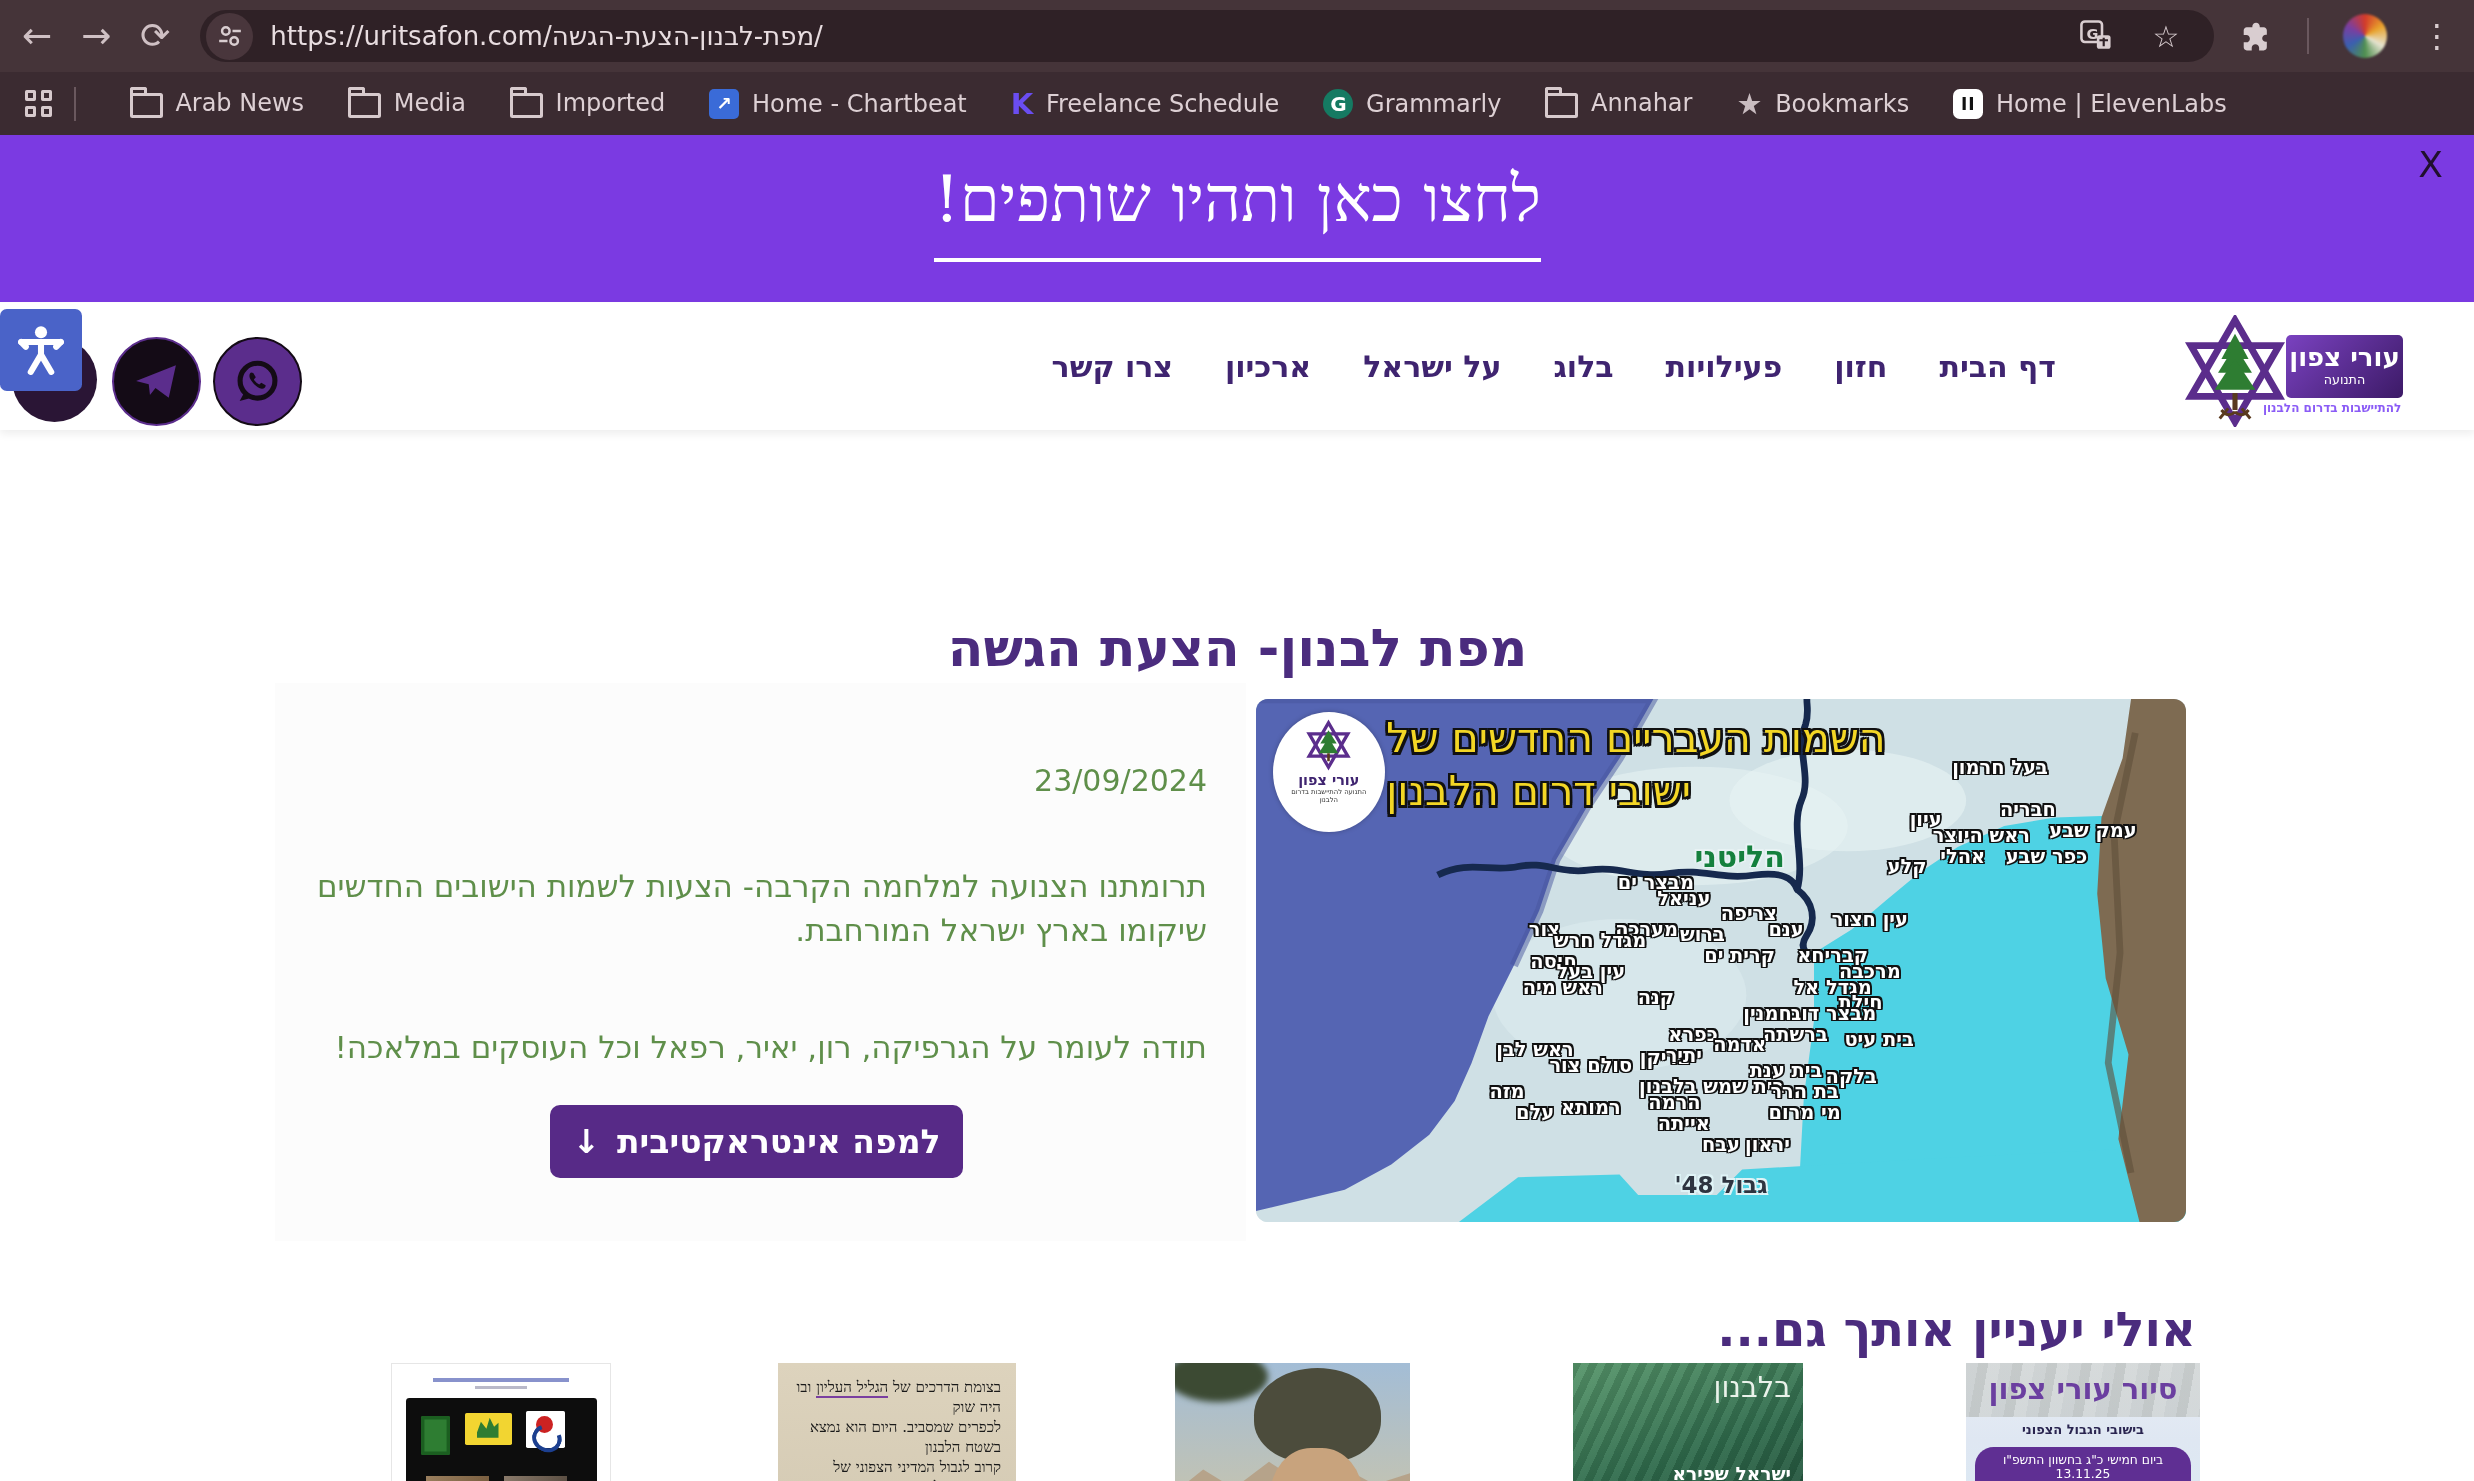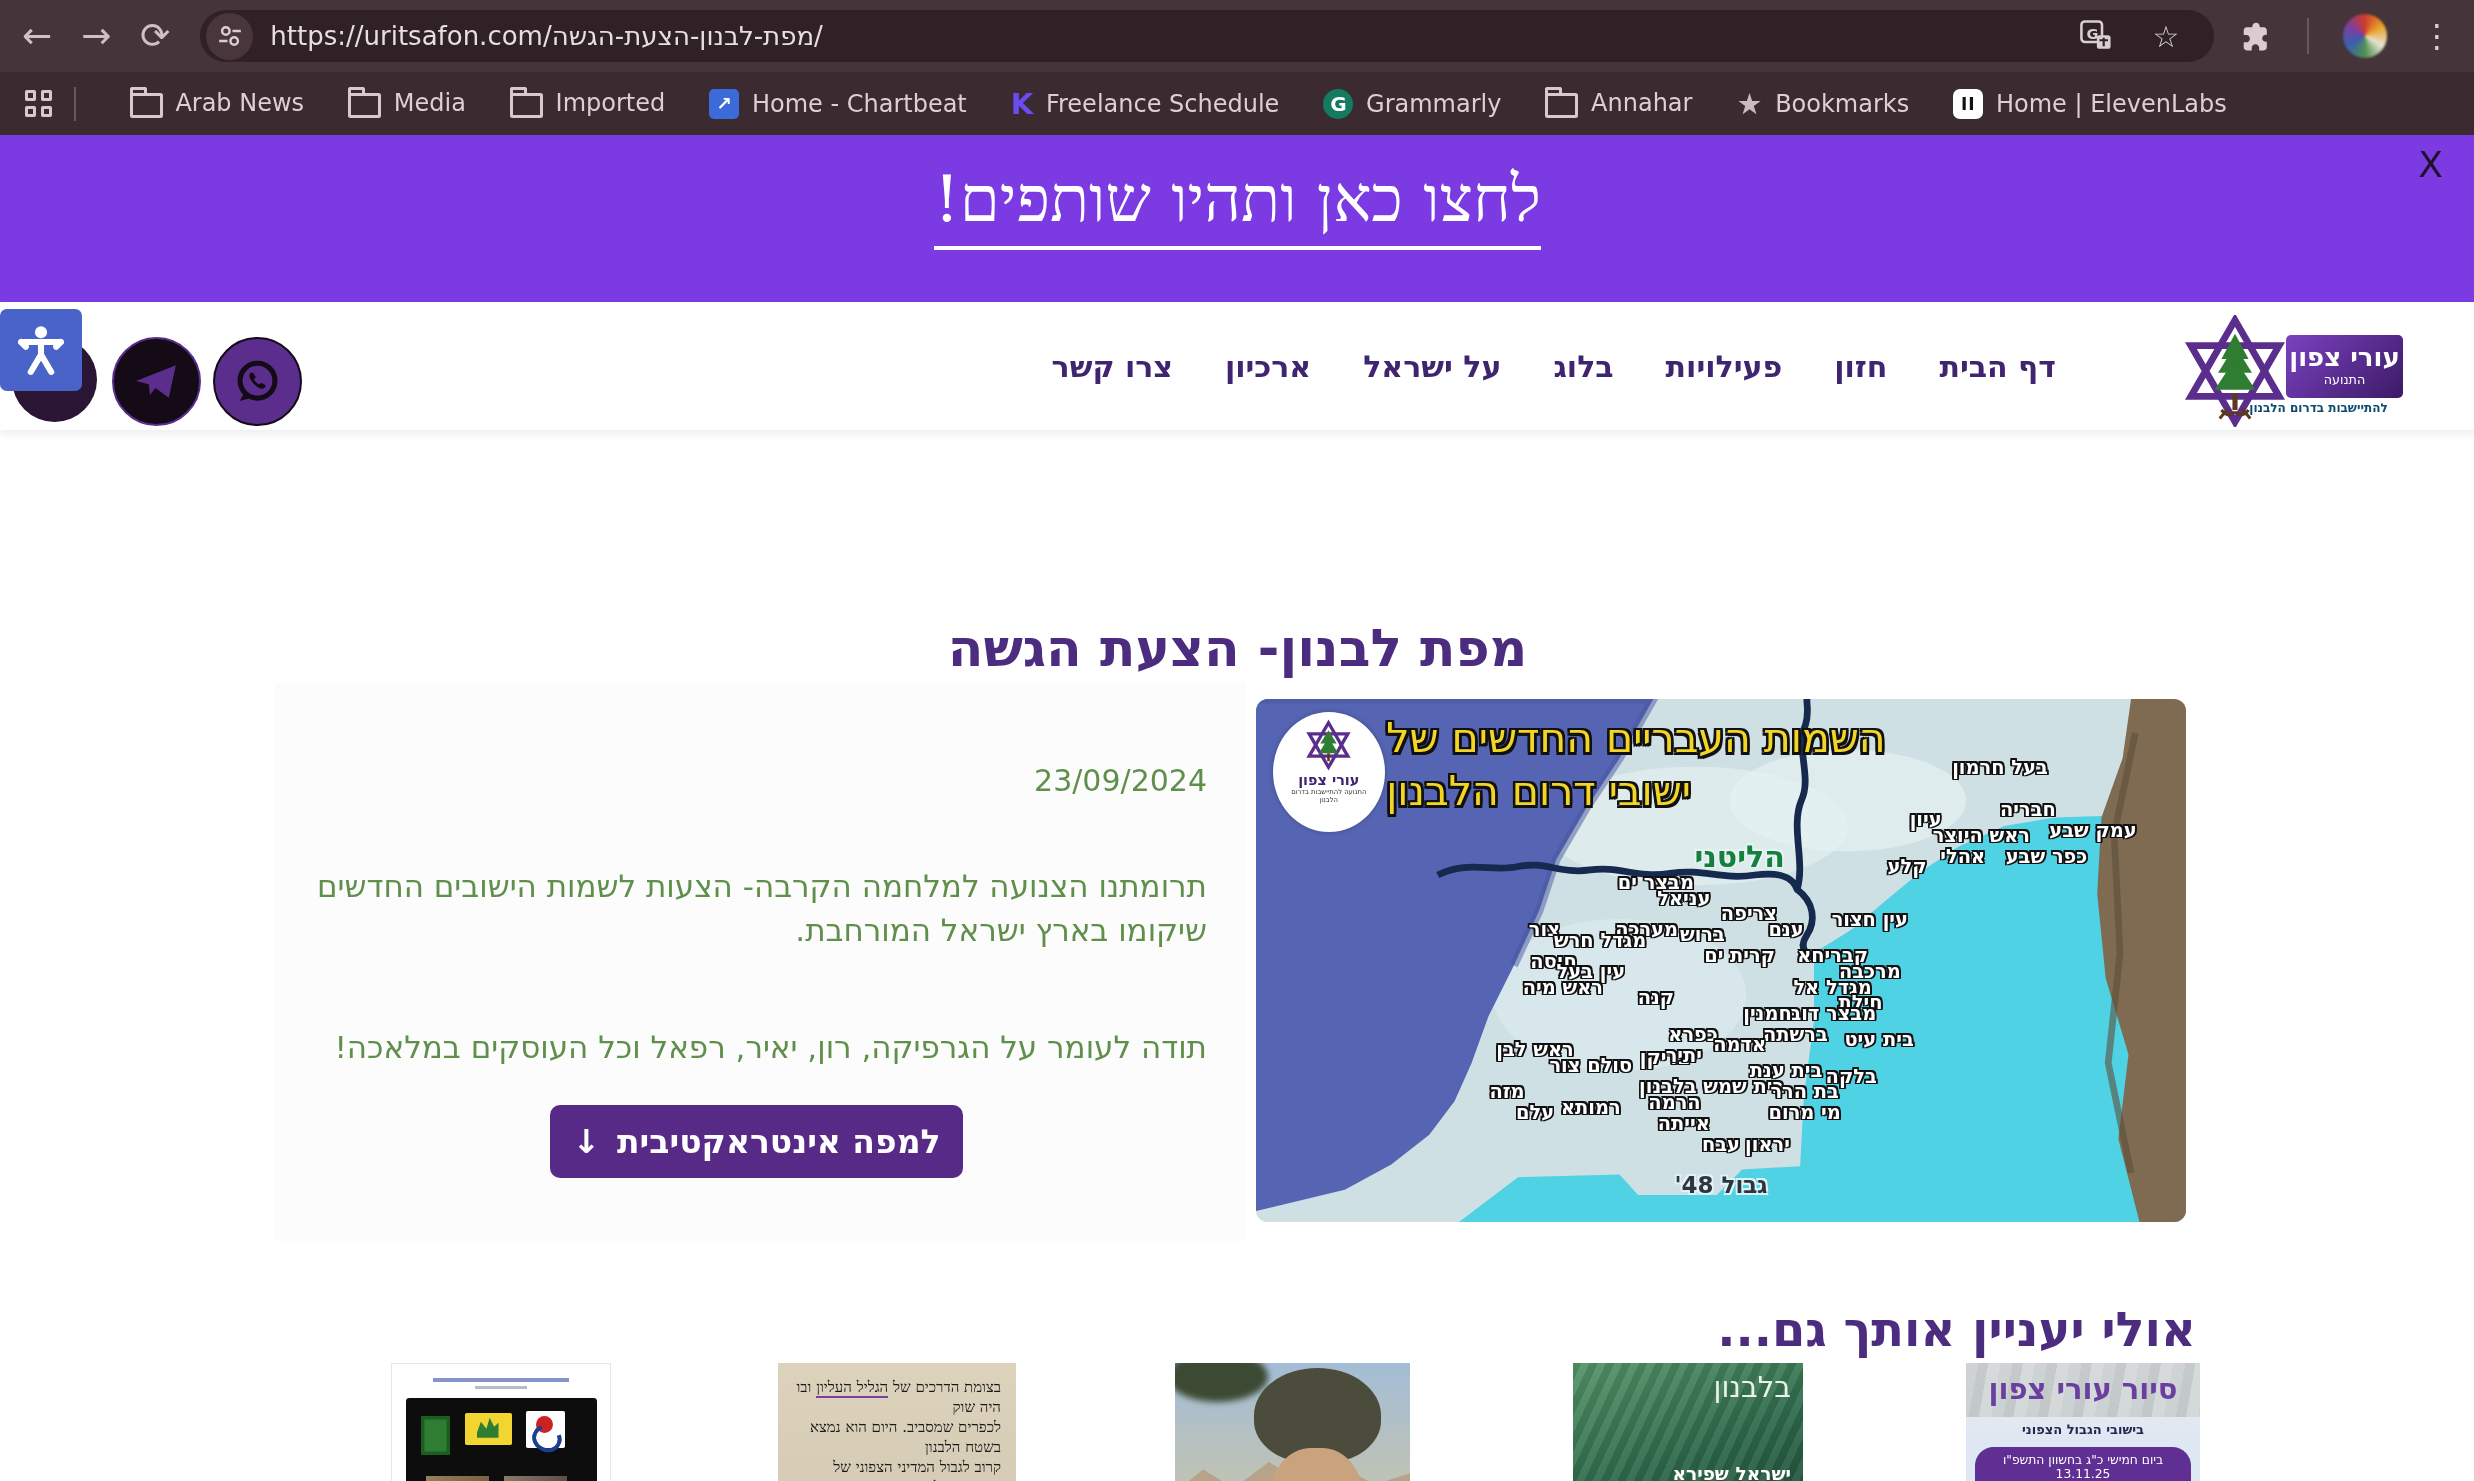--- a/index.html
+++ b/index.html
@@ -40,37 +40,37 @@
   .ic-grammarly{width:30px;height:30px;border-radius:50%;background:#157a62;color:#fff;font-weight:bold;font-size:20px;}
   .ic-elevenlabs{width:30px;height:30px;border-radius:6.8px;background:#fff;color:#111;font-weight:bold;font-size:17px;letter-spacing:0.8px;}
   .ic-chartbeat{width:30px;height:30px;border-radius:5px;background:#3a6bd8;color:#fff;font-size:18.6px;font-weight:bold;}
   .ic-k-logo{color:#6a4df0;font-weight:bold;font-size:29px;}
 
   
   .banner{position:absolute;left:0;top:135px;right:0;height:167px;background:var(--accent,#7b3ae2);}
   .bannerlink{position:absolute;left:0;right:0;top:27px;text-align:center;
               font-family:"DejaVu Serif","Liberation Serif",serif;
               font-size:64px;color:#fff;direction:rtl;}
-  .bannerlink span{border-bottom:4.2px solid #fff;padding-bottom:10px;}
+  .bannerlink span{border-bottom:4.2px solid #fff;padding-bottom:22px;}
   .bannerx{position:absolute;right:32px;top:8.5px;font-size:36px;color:#20102e;}
 
   
   .siteheader{position:absolute;left:0;top:303px;right:0;height:127px;background:#fff;
               box-shadow:0 4.2px 8.5px rgba(0,0,0,.07);}
   .mainnav{position:absolute;right:419px;top:0;height:127px;display:flex;direction:rtl;gap:52px;
            align-items:center;}
   .navitem{font-size:30px;font-weight:bold;color:var(--nav,#3f2470);cursor:pointer;}
   .logo{position:absolute;top:315px;right:72px;width:224px;height:114px;}
   .logostar{position:absolute;left:0;top:0;}
   .logobox{position:absolute;right:0;top:20px;width:117px;height:63px;border-radius:5px;
            background:linear-gradient(135deg,#7a42c0,#3c1a66);color:#fff;text-align:center;}
   .logotitle{font-size:26px;font-weight:bold;margin-top:6.8px;}
   .logoline2{font-size:12.7px;margin-top:0px;}
-  .logoline3{position:absolute;right:1.7px;top:86px;width:152px;text-align:left;
-             font-size:12px;font-weight:bold;color:#0c4a6e;direction:rtl;}
+  .logoline3{position:absolute;right:1.7px;top:86px;width:152px;text-align:right;
+             font-size:12px;font-weight:bold;color:#8b5cf6;direction:rtl;}
 
   
   .hiddencircle{position:absolute;left:12px;top:337px;width:85px;height:85px;border-radius:50%;background:#2a1535;}
   .accbtn{position:absolute;left:0;top:309px;width:82px;height:82px;background:#4a63c8;border-radius:6.8px;
           display:flex;align-items:center;justify-content:center;}
   .socircle{position:absolute;top:337px;width:85px;height:85px;border-radius:50%;
             display:flex;align-items:center;justify-content:center;}
   .tg{left:112px;background:#140b16;border:2.5px solid #5b2d8c;}
   .wa{left:213px;background:#5b2d8c;border:2.5px solid #140b16;}
 

